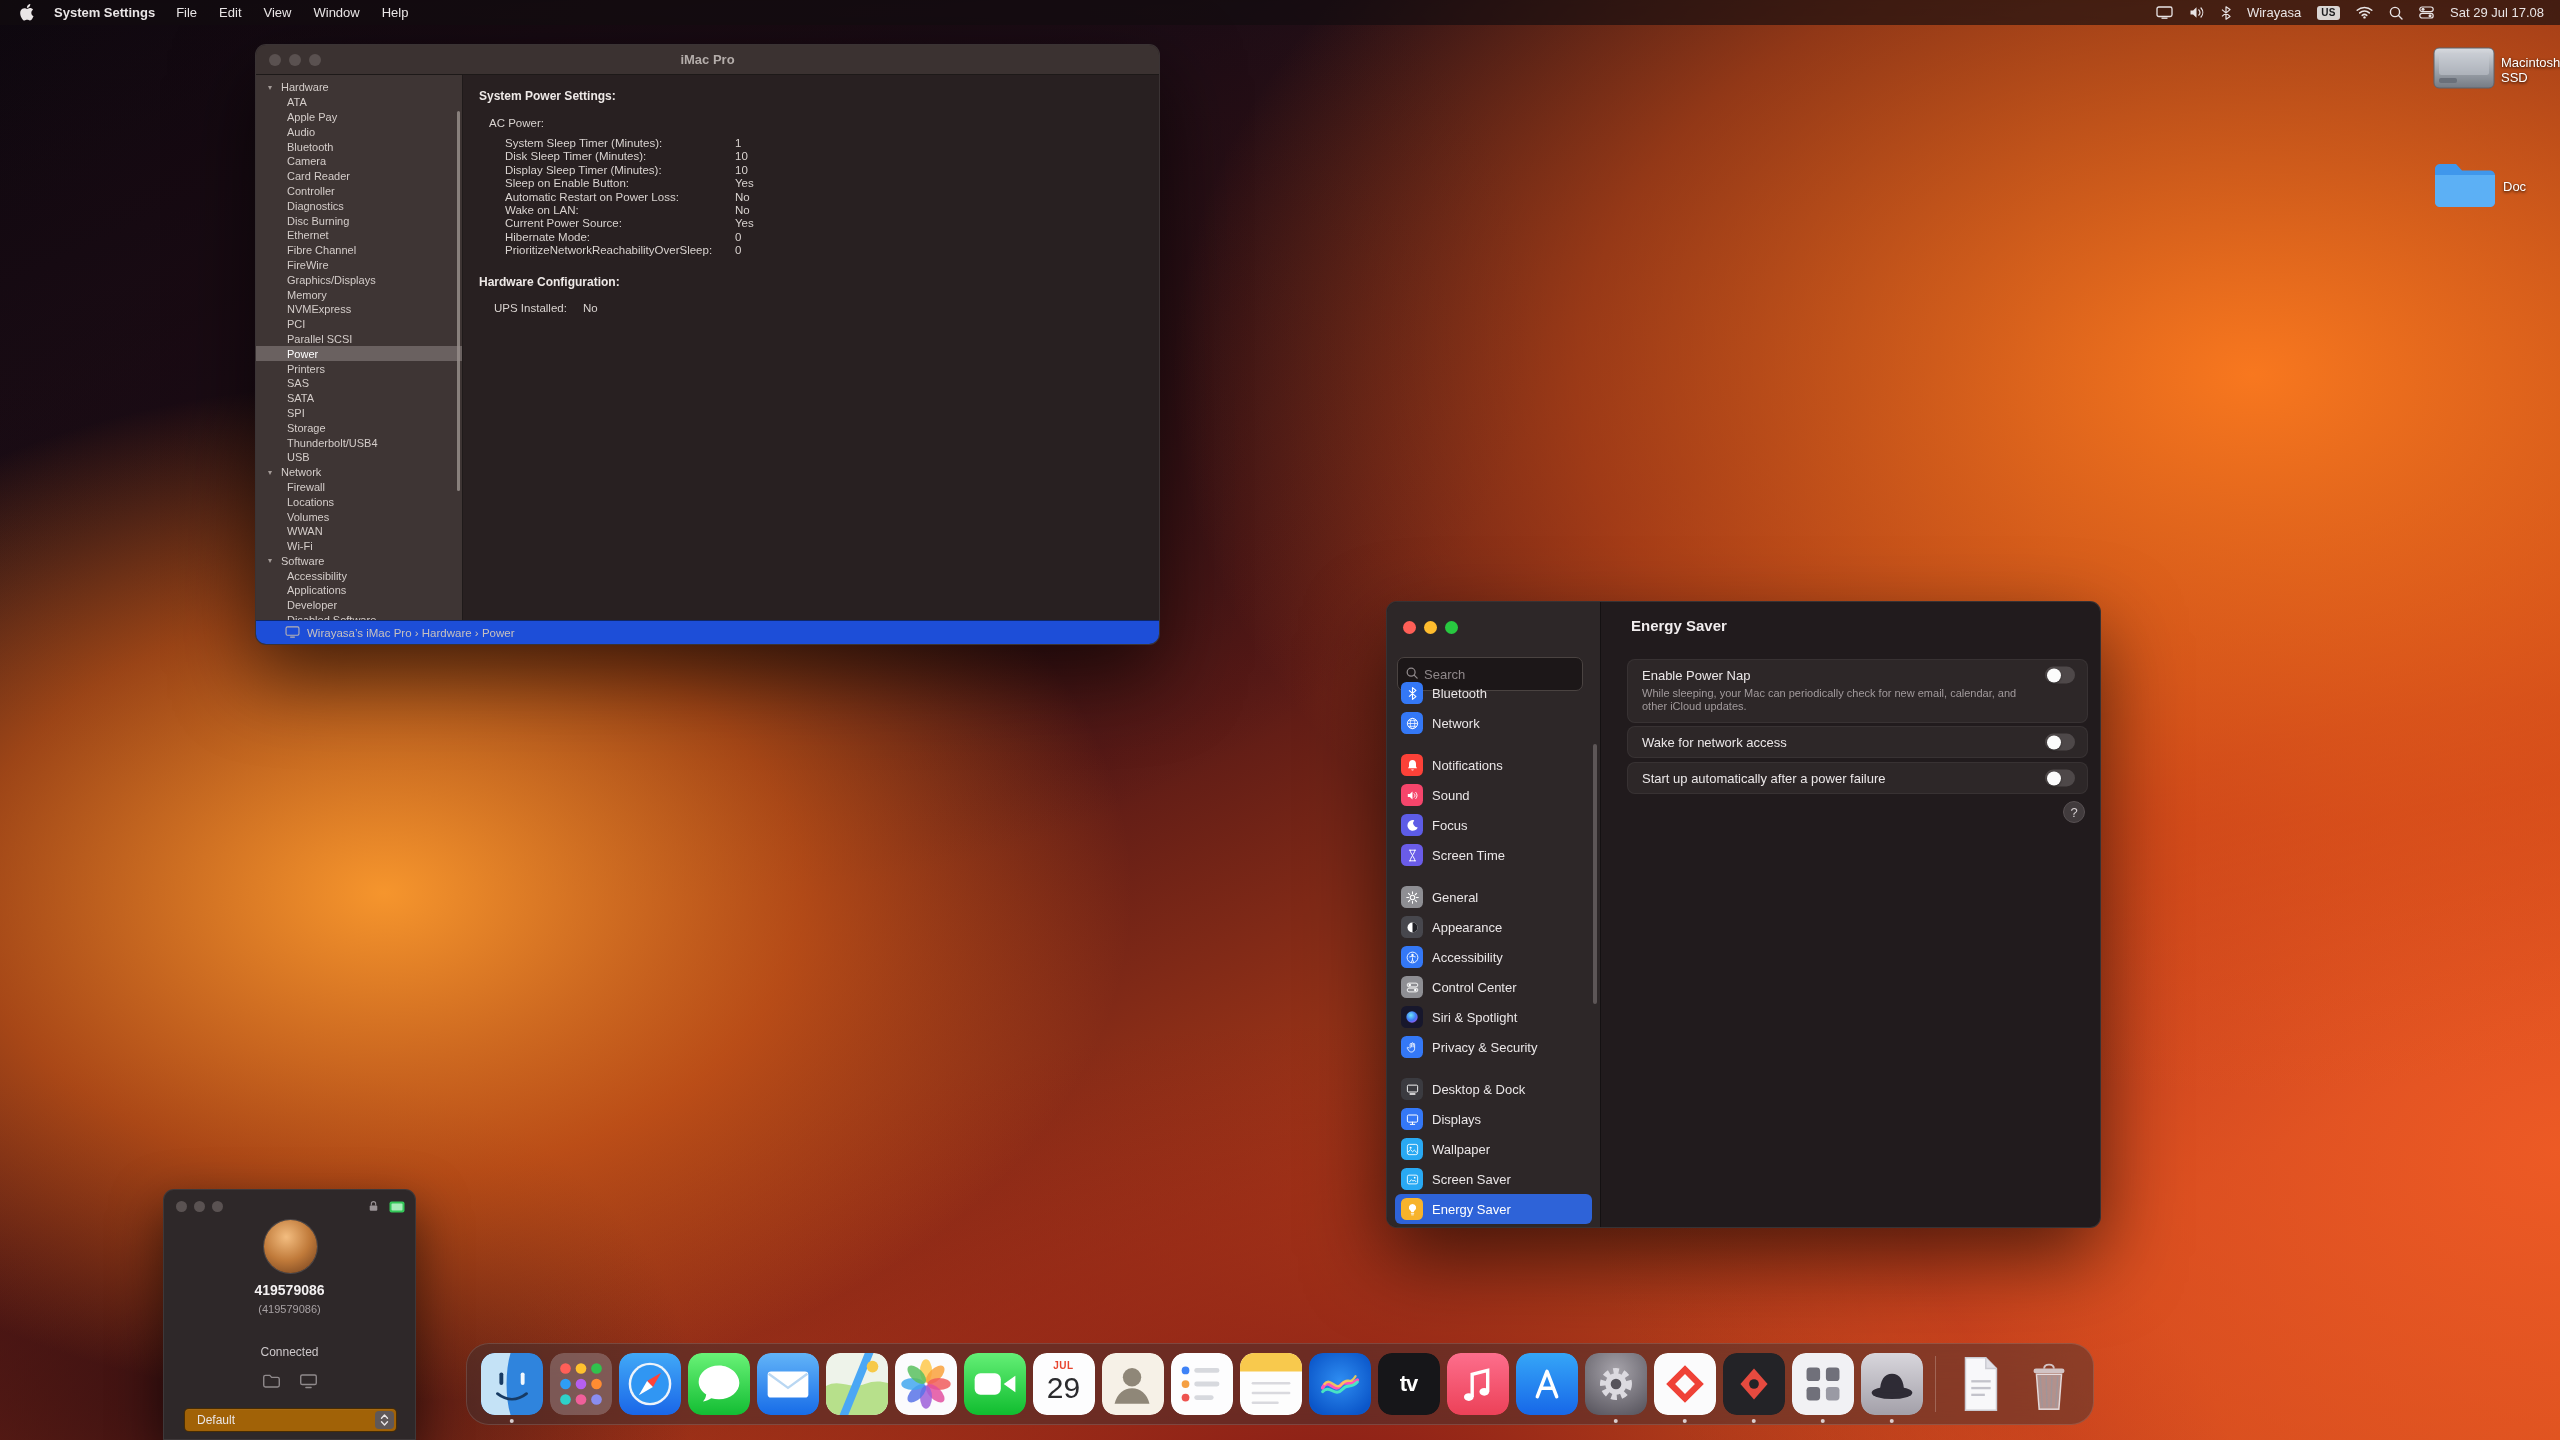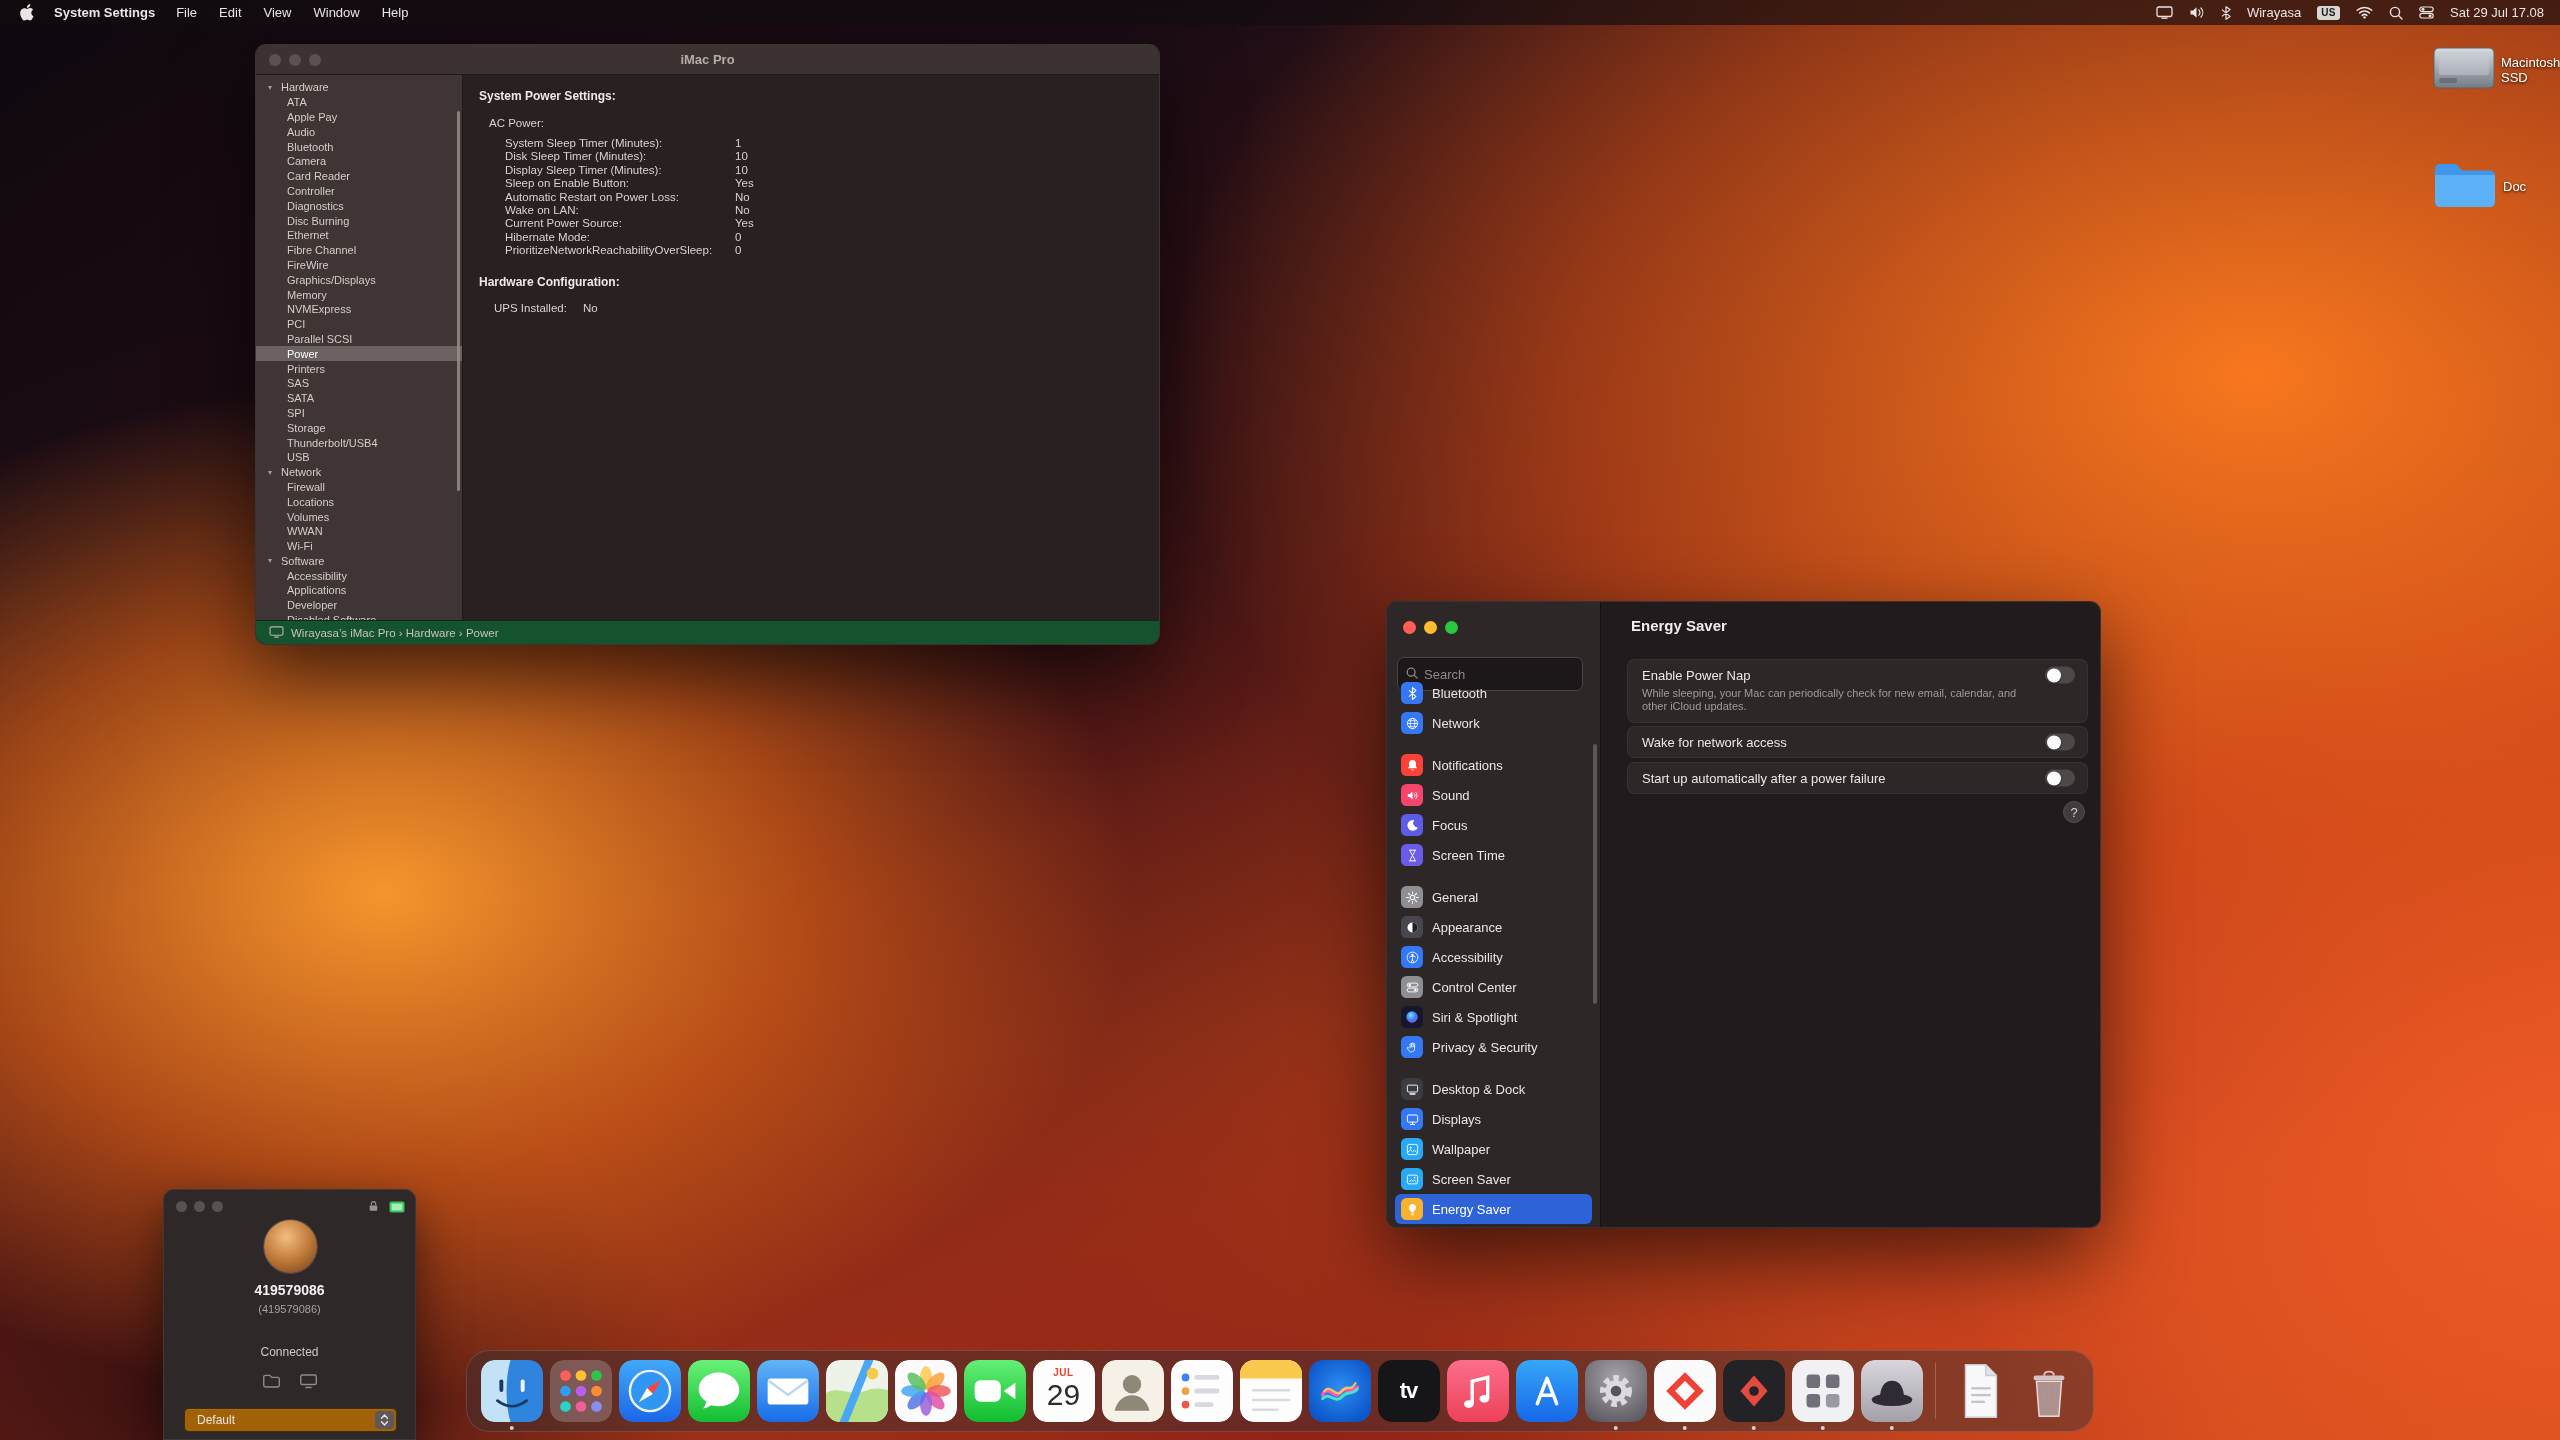--- a/index.html
+++ b/index.html
@@ -52,21 +52,21 @@
 .si-scrollbar{position:absolute;right:2px;top:36px;width:3px;height:380px;background:#958d8a;border-radius:2px;opacity:.85;}
 .si-content{flex:1;background:#282021;padding:14px 16px;color:#d9d3d0;font-size:11.5px;overflow:hidden;}
 .si-heading,.si-heading2{font-weight:700;font-size:12px;color:#eee9e7;}
 .si-sub{margin-top:14px;margin-left:10px;}
 .pw-rows{margin-top:8px;margin-left:26px;}
 .pw-row{height:13.4px;position:relative;}
 .pw-value{position:absolute;left:230px;}
 .si-heading2{margin-top:17px;}
 .pw-rows2{margin-top:13px;margin-left:15px;}
 .pw-value2{margin-left:16px;}
-.si-statusbar{height:25px;background:#14532d;border-top:1px solid rgba(0,0,0,.5);display:flex;align-items:center;gap:7px;padding:0 13px;font-size:11.5px;color:#c7c1bf;}
+.si-statusbar{height:25px;background:#1d4ed8;border-top:1px solid rgba(0,0,0,.5);display:flex;align-items:center;gap:7px;padding:0 29px;font-size:11.5px;color:#c7c1bf;}
 
 
 #settings{left:1386px;top:601px;width:715px;height:627px;background:#211b1d;border:1px solid rgba(255,255,255,.1);display:flex;z-index:20;}
 .st-sidebar{width:214px;background:#2d2728;position:relative;border-right:1px solid rgba(0,0,0,.55);flex:none;}
 .st-lights{position:absolute;left:16px;top:19px;display:flex;gap:8px;}
 .st-lights .light{width:13px;height:13px;}
 .st-search{position:absolute;left:10px;top:55px;width:186px;height:24px;background:#1c1718;border:1px solid #4a4341;border-radius:7px;display:flex;align-items:center;gap:6px;padding:16px 8px;color:#8f888a;font-size:13px;}
 .st-items{position:absolute;top:76px;left:0;right:0;}
 .st-row{height:30px;margin:0 8px;border-radius:6px;display:flex;align-items:center;gap:9px;padding:0 6px;font-size:13px;color:#eae6e7;}
 .st-row.selected{background:#2e63d8;color:#fff;}
@@ -92,21 +92,21 @@
  background:radial-gradient(circle at 42% 32%,#f3bd80,#c07a3a 50%,#6b3b1b 100%);box-shadow:0 0 0 1px rgba(255,255,255,.15);}
 .rm-id{position:absolute;top:92px;width:100%;text-align:center;font-size:14px;font-weight:700;color:#f3f0f1;}
 .rm-id2{position:absolute;top:113px;width:100%;text-align:center;font-size:11px;color:#a7a1a3;}
 .rm-status{position:absolute;top:155px;width:100%;text-align:center;font-size:12px;color:#cdc8ca;}
 .rm-icons{position:absolute;top:183px;width:100%;display:flex;justify-content:center;gap:18px;}
 .rm-dropdown{position:absolute;left:20px;top:218px;width:213px;height:24px;background:#a16207;border:1px solid rgba(0,0,0,.55);
  border-radius:5px;display:flex;align-items:center;padding-left:12px;font-size:12px;color:#e9e5e6;box-shadow:inset 0 1px 0 rgba(255,255,255,.06);}
 .rm-stepper{position:absolute;right:2px;top:2px;width:19px;height:18px;background:#5f5859;border-radius:4px;display:flex;align-items:center;justify-content:center;}
 
 
-#dock{position:absolute;left:50%;bottom:8px;transform:translateX(-50%);height:82px;display:flex;align-items:center;
+#dock{position:absolute;left:50%;bottom:15px;transform:translateX(-50%);height:82px;display:flex;align-items:center;
  padding:0 10px;background:rgba(58,48,50,.45);border:1px solid rgba(255,255,255,.13);border-radius:23px;backdrop-filter:blur(30px);z-index:50;}
 .dock-item{position:relative;width:62px;height:62px;margin:0 3.5px;}
 .dock-icon{width:62px;height:62px;border-radius:14px;position:relative;display:flex;align-items:center;justify-content:center;overflow:hidden;}
 .dock-icon svg{position:absolute;inset:0;width:100%;height:100%;}
 .dock-sep{width:1px;height:56px;background:rgba(255,255,255,.22);margin:0 9px;}
 .dock-dot{position:absolute;left:50%;bottom:-8px;transform:translateX(-50%);width:4.5px;height:4.5px;border-radius:50%;background:#e6e0e2;opacity:.9;}
 .cal-month{position:absolute;top:7px;width:100%;text-align:center;font-size:10px;font-weight:700;color:#e8442e;letter-spacing:.5px;z-index:2;}
 .cal-day{position:absolute;top:18px;width:100%;text-align:center;font-size:30px;font-weight:300;color:#2b2b2e;z-index:2;}
 .tv-glyph{position:absolute;inset:0;display:flex;align-items:center;justify-content:center;color:#fff;font-weight:700;font-size:22px;letter-spacing:-1px;z-index:2;}
 </style>

